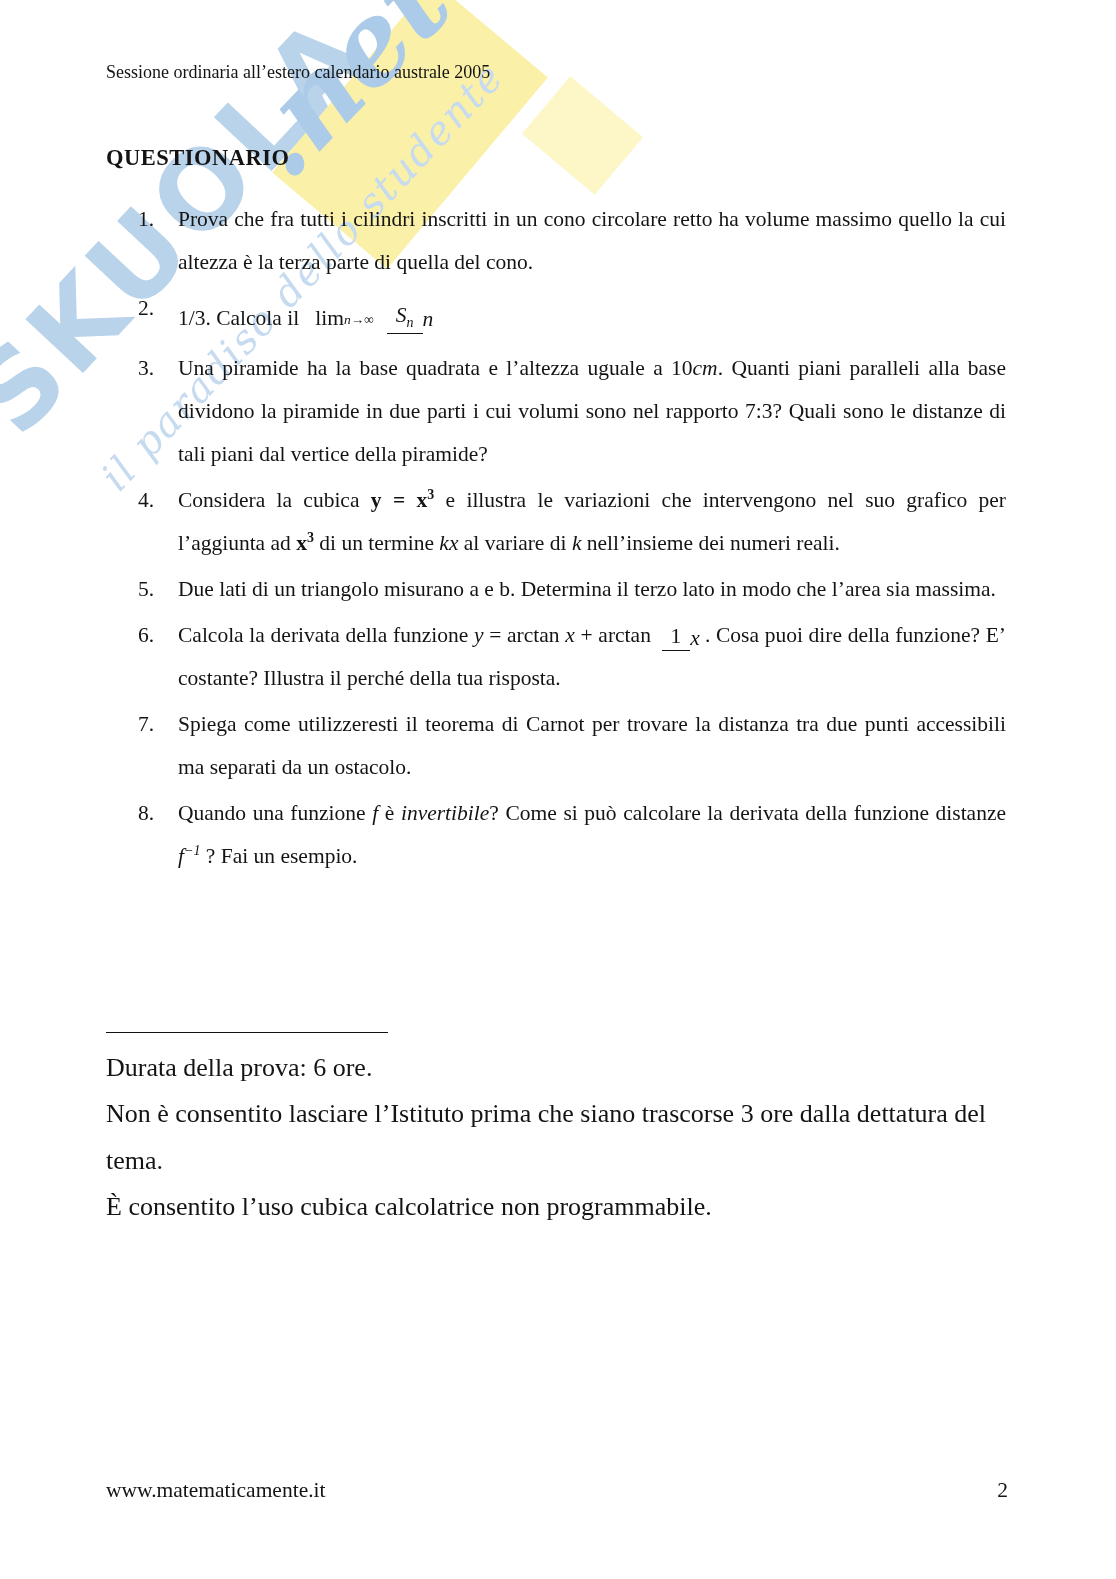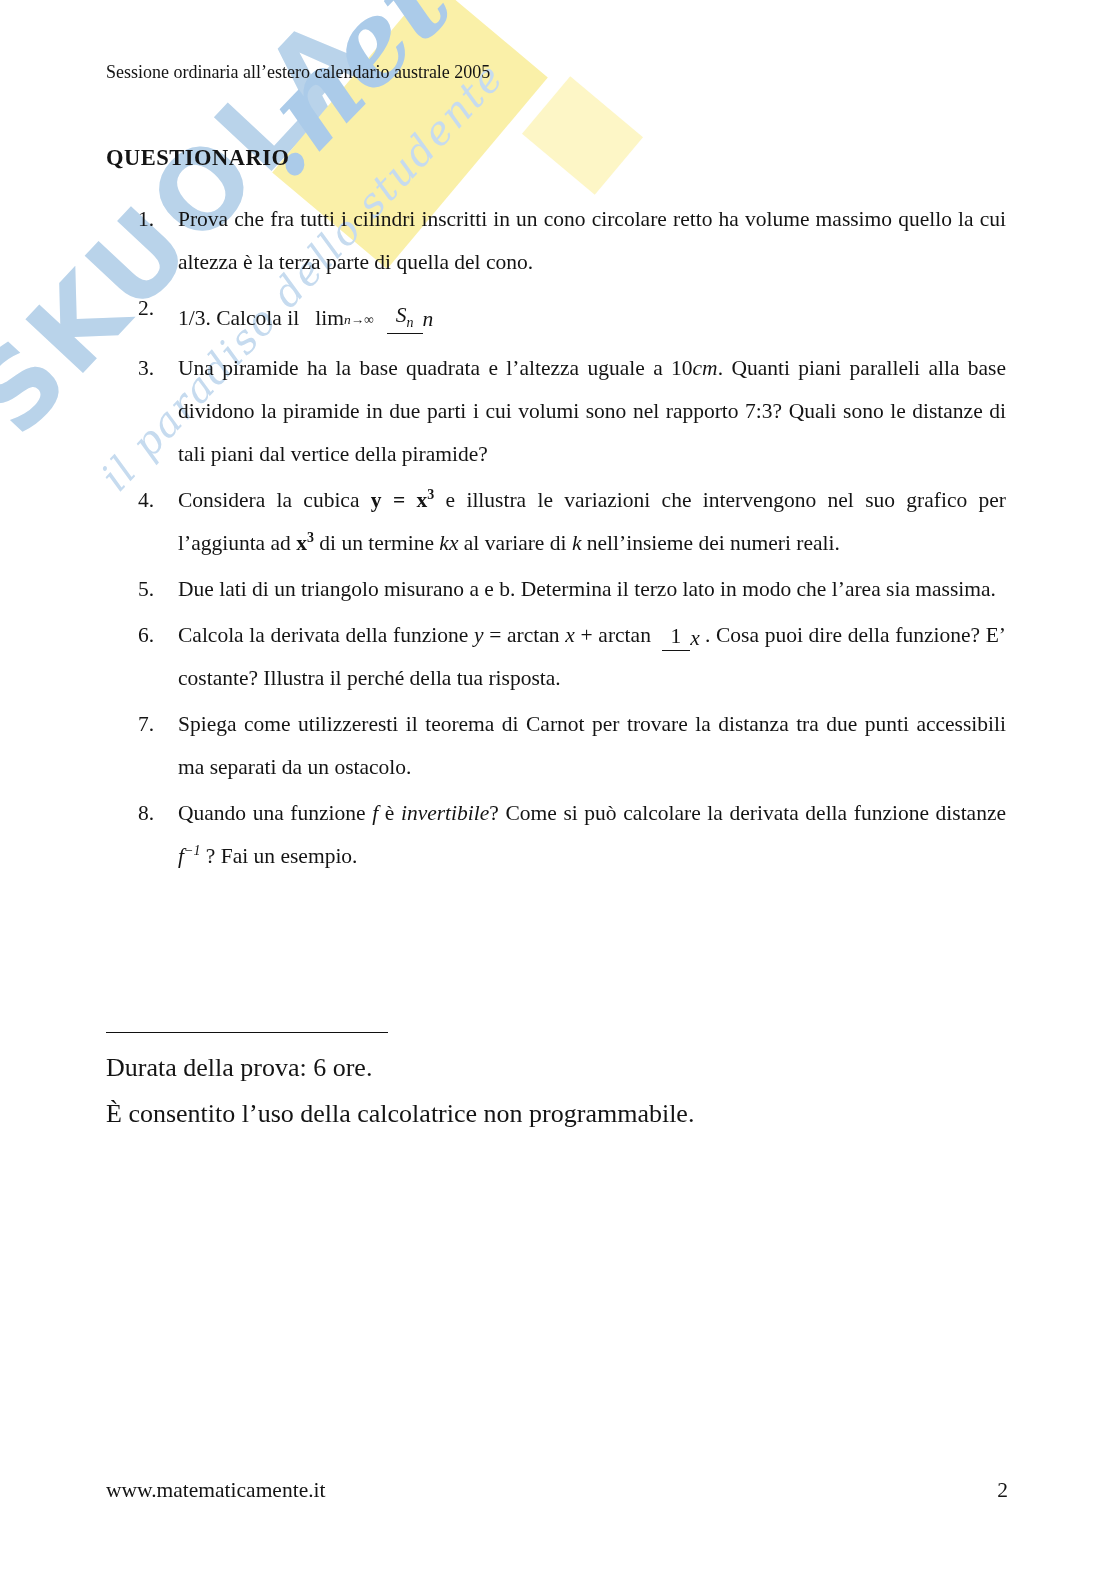--- a/index.html
+++ b/index.html
@@ -144,21 +144,22 @@
       <div class="qitem">
         <span class="qnum">8.</span>
         <div class="qbody"><span>Quando una funzione </span><span class="mi">f</span><span> è </span><span class="mi">invertibile</span><span>? Come si può calcolare la derivata della funzione distanze </span><span class="mi">f</span><sup class="ss mi">−1</sup><span> ? Fai un esempio.</span></div>
       </div>
 
     </div>
 
     <div class="footnotes">
       <div class="fn-rule"></div>
       <div class="fn-line">Durata della prova: 6 ore.</div>
-      <div class="fn-line">È consentito l’uso della calcolatrice non programmabile.</div>
+      <div class="fn-line">Non è consentito lasciare l’Istituto prima che siano trascorse 3 ore dalla dettatura del tema.</div>
+      <div class="fn-line">È consentito l’uso cubica calcolatrice non programmabile.</div>
     </div>
 
     <div class="footer">
       <span>www.matematicamente.it</span>
       <span>2</span>
     </div>
 
   </div>
 </div>
 

